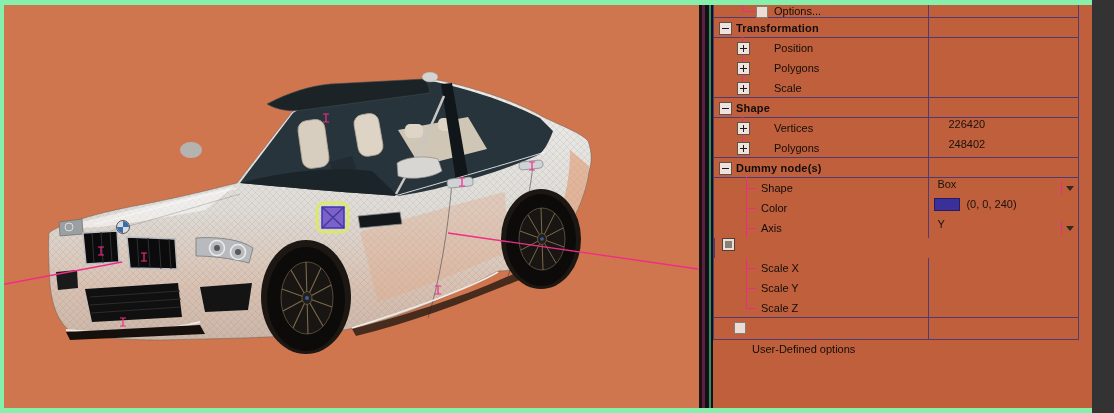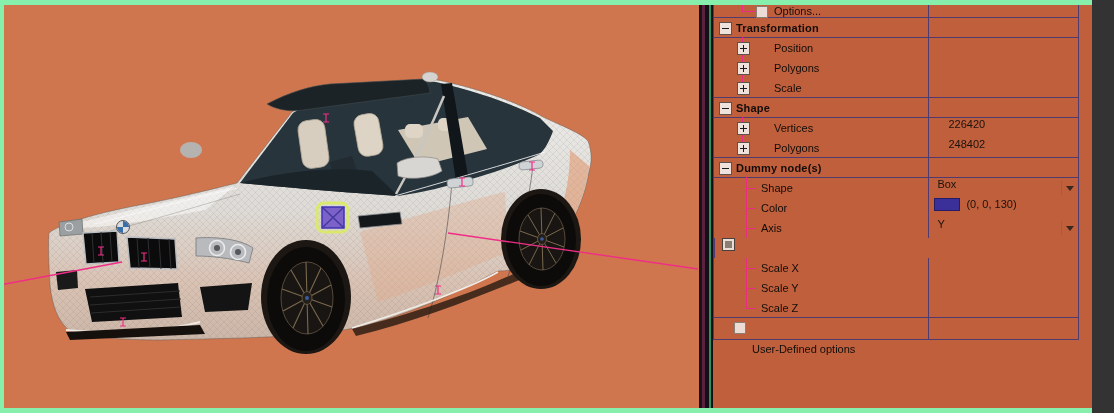--- a/index.html
+++ b/index.html
@@ -367,21 +367,21 @@
       </div>
 
       <div class="row leaf">
         <div class="lcell">
           <span class="tline" style="left:32px;top:0;width:1px;height:20px"></span>
           <span class="tline" style="left:32px;top:10px;width:10px;height:1px"></span>
           <span class="lbl">Color</span>
         </div>
         <div class="vcell">
           <span class="swatch" style="background: rgb(59, 47, 153);"></span>
-          <span class="val">(0, 0, 130)</span>
+          <span class="val">(0, 0, 240)</span>
         </div>
       </div>
 
 
       <div class="row leaf">
         <div class="lcell">
           <span class="tline" style="left:32px;top:0;width:1px;height:20px"></span>
           <span class="tline" style="left:32px;top:10px;width:10px;height:1px"></span>
           <span class="lbl">Axis</span>
         </div>

